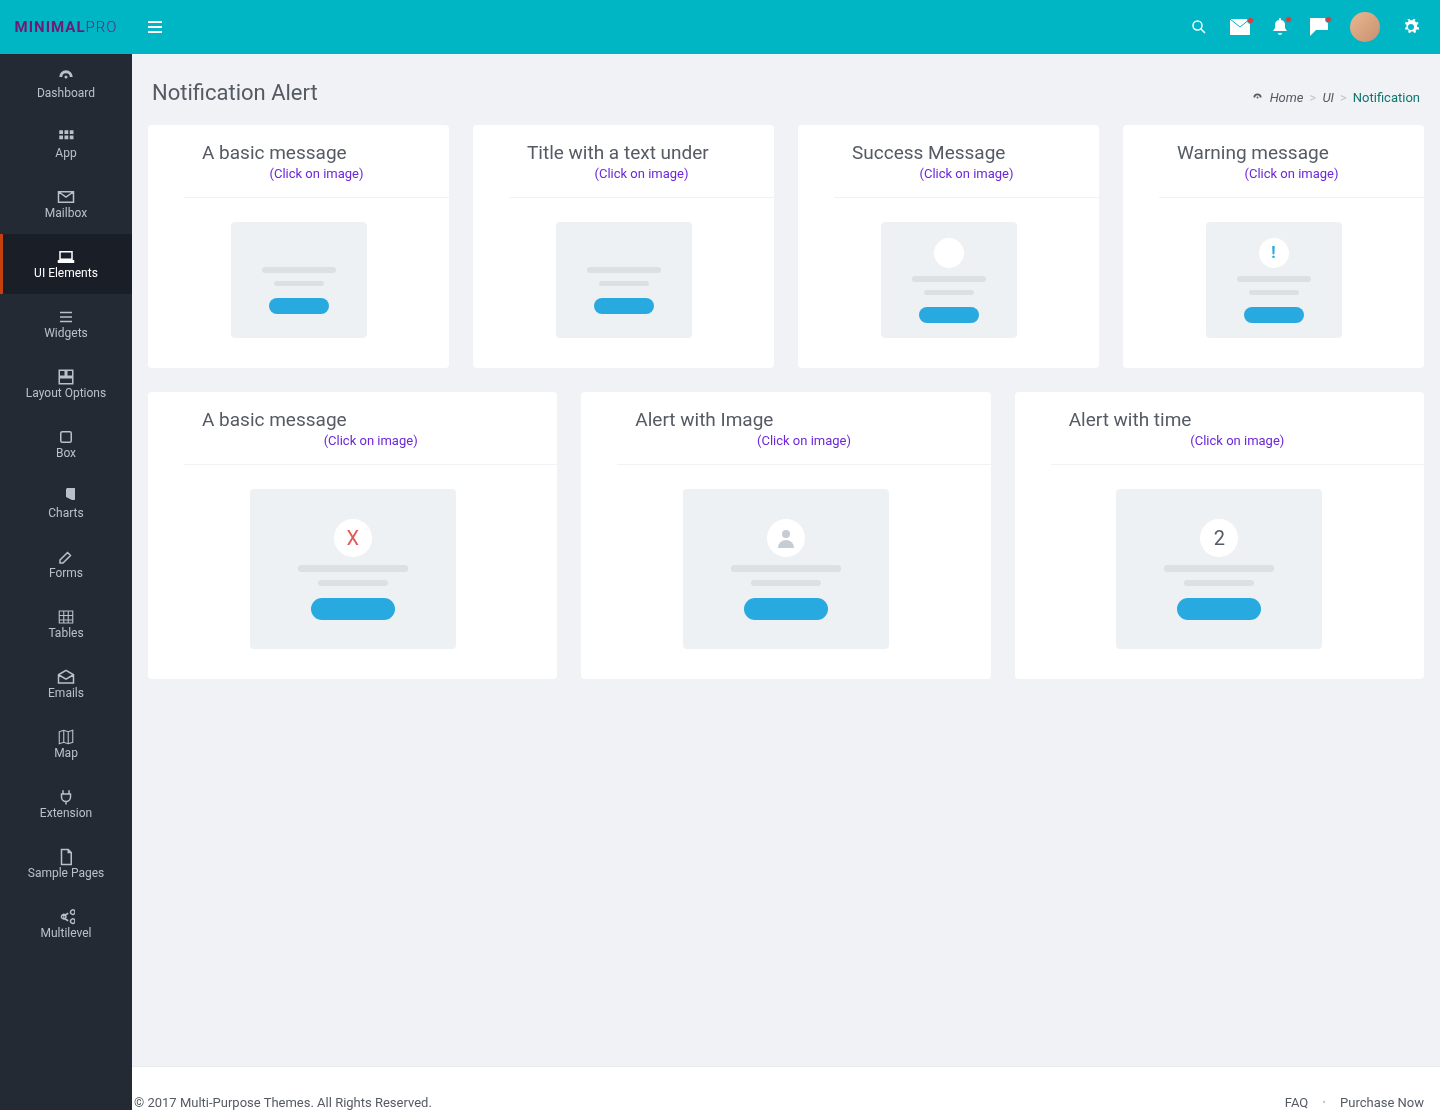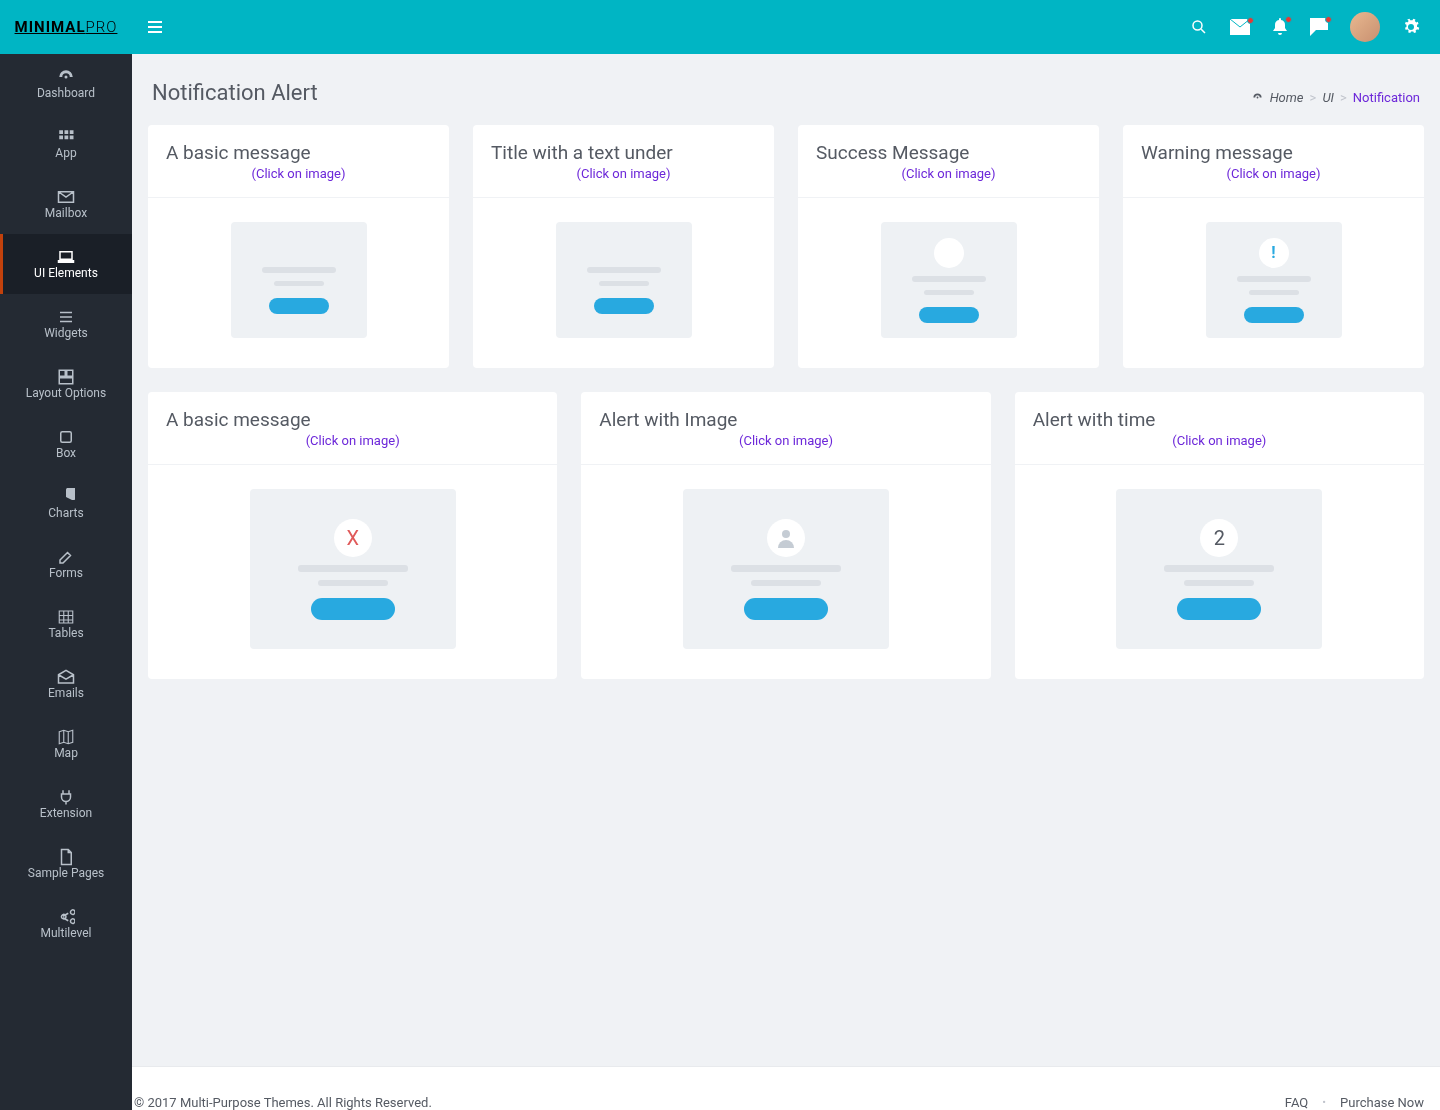--- a/index.html
+++ b/index.html
@@ -1,21 +1,21 @@
 <!DOCTYPE html>
 <html><head>
 <meta charset="utf-8">
 <style>
 * { margin:0; padding:0; box-sizing:border-box; }
 body { font-family:-apple-system,BlinkMacSystemFont,"Segoe UI",Roboto,sans-serif; background:#f0f2f5; width:1440px; height:1110px; overflow:hidden; }
 
 
 .header { position:fixed; top:0; left:0; right:0; height:54px; background:#00b5c4; display:flex; align-items:center; z-index:100; }
 .logo-box { width:132px; height:54px; display:flex; align-items:center; justify-content:center; }
-.logo { color:#000000; font-size:15px; font-weight:700; letter-spacing:1px;text-decoration:underline; }
+.logo { color:#701a75; font-size:15px; font-weight:700; letter-spacing:1px; }
 .logo .thin { font-weight:300; }
 .hamburger { color:#fff; padding:0 16px; cursor:pointer; font-size:14px; }
 .header-right { margin-left:auto; display:flex; align-items:center; padding-right:20px; gap:22px; }
 .hicon { color:#fff; font-size:18px; cursor:pointer; position:relative; display:flex; align-items:center; }
 .red-dot { position:absolute; top:-2px; right:-4px; width:7px; height:7px; background:#e53935; border-radius:50%; border:1px solid #00b5c4; }
 .avatar { width:30px; height:30px; border-radius:50%; background:linear-gradient(135deg,#e8b890,#c89070); cursor:pointer; }
 
 
 .sidebar { position:fixed; top:54px; left:0; width:132px; bottom:0; background:#242a33; overflow-y:auto; z-index:90; }
 .sidebar::-webkit-scrollbar { width:0; }
@@ -27,21 +27,21 @@
 .main { margin-left:132px; margin-top:54px; padding:20px 16px 60px; min-height:calc(100% - 54px); }
 .page-head { display:flex; align-items:flex-end; justify-content:space-between; padding:6px 4px 20px; }
 .page-title { font-size:22px; font-weight:400; color:#555a63; }
 .breadcrumb { font-size:13px; color:#8a8f98; display:flex; align-items:center; gap:6px; }
 .breadcrumb a { color:#555a63; text-decoration:none;font-style:italic; }
 .bc-sep { color:#c0c4cc; }
 
 
 .row { display:flex; gap:24px; margin-bottom:24px; }
 .card { background:#fff; border-radius:4px; flex:1; display:flex; flex-direction:column; }
-.card-head { padding:16px 18px; border-bottom:1px solid #f0f2f5; }
+.card-head { padding:16px 18px; border-bottom:1px solid #f0f2f5;margin-left:36px; }
 .card-title { font-size:19px; font-weight:400; color:#555a63; margin-bottom:2px; }
 .card-sub { font-size:13px; color:#6d28d9;text-align:center; }
 .card-body { padding:24px 18px 30px; display:flex; justify-content:center; align-items:center; flex:1; }
 
 
 .mock { width:136px; height:116px; background:#eef1f4; border-radius:4px; display:flex; flex-direction:column; align-items:center; justify-content:center; gap:8px; cursor:pointer; }
 .mock.tall { width:206px; height:160px; }
 .mock-circle { width:30px; height:30px; border-radius:50%; background:#fff; display:flex; align-items:center; justify-content:center; font-size:16px; }
 .mock-line1 { width:74px; height:6px; background:#dce0e5; border-radius:3px; }
 .mock-line2 { width:50px; height:5px; background:#dce0e5; border-radius:3px; }
@@ -237,21 +237,21 @@
     <div class="breadcrumb">
       <span>
           <svg width="13" height="11" viewBox="0 0 24 24" fill="#555a63">
             <path d="M12 3a9 9 0 00-9 9h4a5 5 0 0110 0h4a9 9 0 00-9-9zm0 7a2 2 0 100 4 2 2 0 000-4z"></path>
           </svg>
         </span>
       <a href="#">Home</a>
       <span class="bc-sep">&gt;</span>
       <a href="#">UI</a>
       <span class="bc-sep">&gt;</span>
-      <span style="color:#6d28d9">Notification</span>
+      <span style="color:#0f766e">Notification</span>
     </div>
   </div>
 
   <div class="row" id="row1">
       <div class="card">
         <div class="card-head">
           <div class="card-title">A basic message</div>
           <div class="card-sub">(Click on image)</div>
         </div>
         <div class="card-body">

